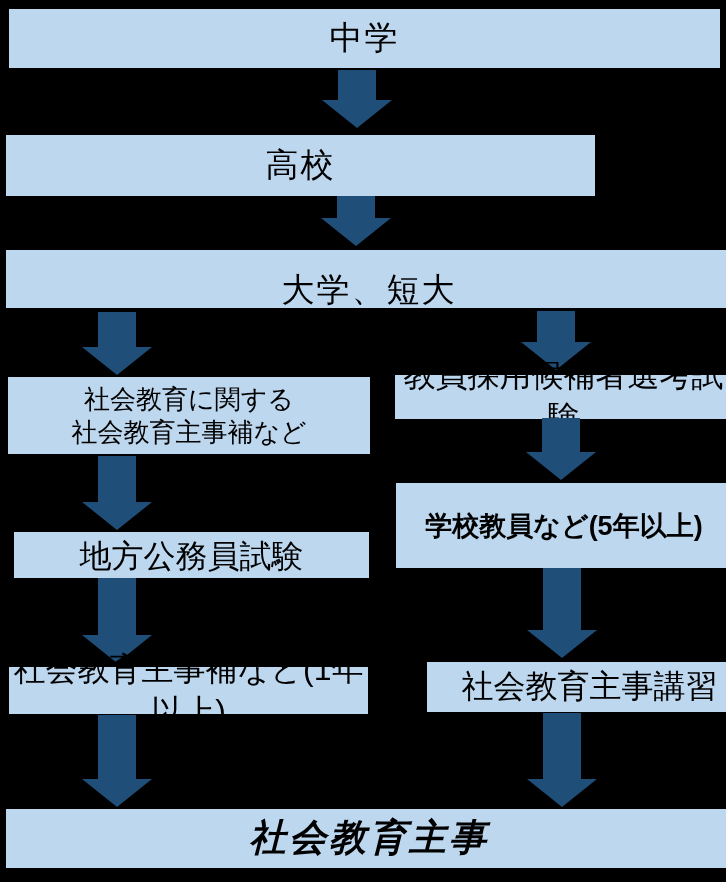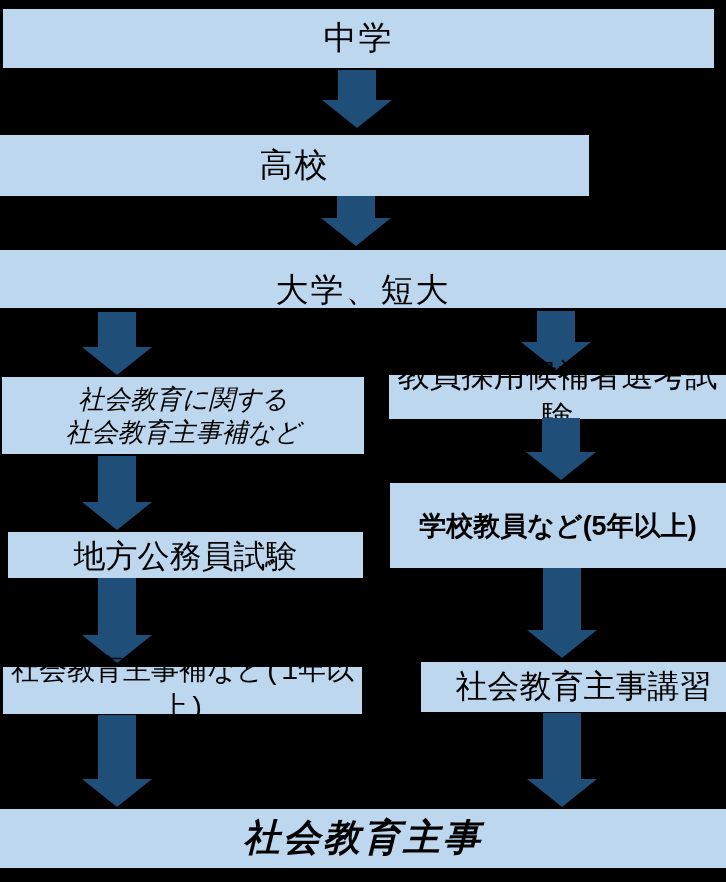--- a/index.html
+++ b/index.html
@@ -19,35 +19,36 @@
   .node {
     position: absolute;
     background: #BDD7EE;
     display: flex;
     flex-direction: column;
     align-items: center;
     justify-content: center;
     text-align: center;
     color: #000000;
     box-sizing: border-box;
+    margin-left: 6px;
   }
   .banner-text {
     font-size: 33px;
     font-weight: 400;
     letter-spacing: 2px;
     line-height: 1.1;
   }
   .final-text {
     font-size: 37px;
     font-weight: 700;
     letter-spacing: 3px;
     line-height: 1.1;
   }
   .box-text-md { font-size: 32px; line-height: 1.3; }
-  .box-text-sm { font-size: 28px; line-height: 1.3; font-family: Liberation Mono, monospace; }
+  .box-text-sm { font-size: 32px; line-height: 1.3; }
   .two-line { font-size: 26px; line-height: 33px; }
   .two-line-lg { font-size: 27px; line-height: 38px; }
 
   
   .arrow {
     position: absolute;
     width: 70px;
   }
   .arrow .shaft {
     position: absolute;
@@ -97,21 +98,21 @@
 
   <div class="arrow" style="left:82px; top:312px; height:63px;">
     <div class="shaft"></div>
       <div class="head"></div>
   </div>
   <div class="arrow" style="left:521px; top:311px; height:59px;">
     <div class="shaft"></div>
       <div class="head"></div>
   </div>
 
-  <div class="node" style="left:2px; top:377px; width:362px; height:77px;font-style:italic;">
+  <div class="node" style="left:2px; top:377px; width:362px; height:77px;">
     <span class="two-line">社会教育に関する</span>
     <span class="two-line">社会教育主事補など</span>
   </div>
 
   <div class="arrow" style="left:82px; top:456px; height:74px;">
     <div class="shaft"></div>
       <div class="head"></div>
   </div>
 
   <div class="node" style="left:8px; top:532px; width:355px; height:46px;justify-content:flex-end;">

